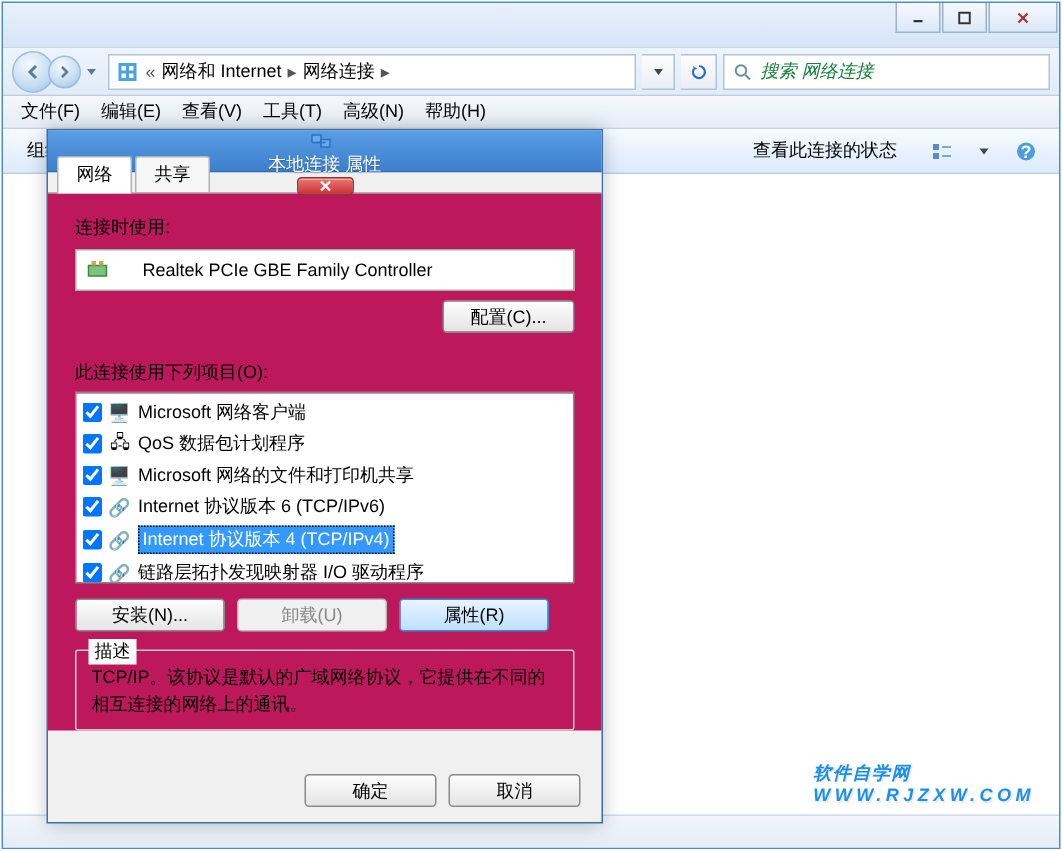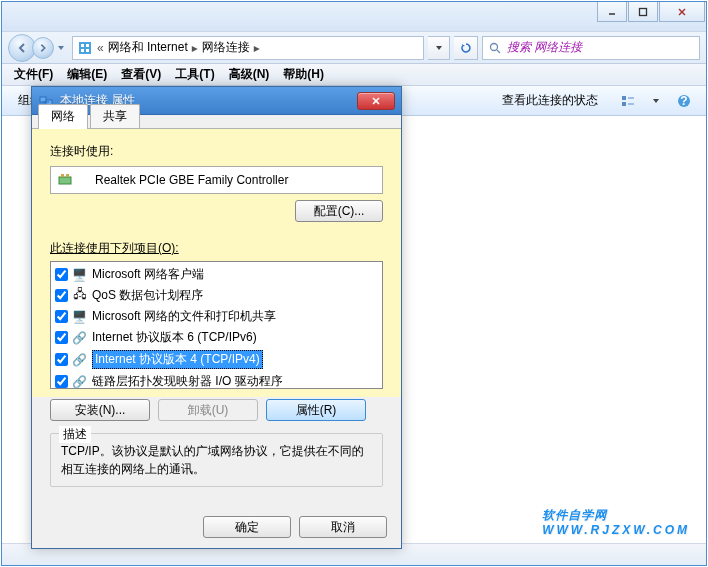--- a/index.html
+++ b/index.html
@@ -15,61 +15,61 @@
 .addrbar { height: 32px; display: flex; align-items: center; padding: 2px 6px; gap: 4px; background: linear-gradient(#eef4fb,#e1ecf8); border-bottom: 1px solid #c0cde0; }
 .navbtn-group { display: flex; align-items: center; }
 .navcircle { width: 28px; height: 28px; border-radius: 50%; background: radial-gradient(circle at 40% 30%, #f5faff, #c6dcf2 60%, #9bbde0); border: 1px solid #9bbde0; display: flex; align-items: center; justify-content: center; cursor: pointer; }
 .navcircle.small { width: 22px; height: 22px; margin-left: -4px; }
 .navdrop { width: 14px; height: 22px; display: flex; align-items: center; justify-content: center; cursor: pointer; }
 .addrbox { flex: 1; height: 24px; border: 1px solid #b2c3d9; background: #fff; display: flex; align-items: center; padding: 0 4px; }
 .addrbox .icon { width: 16px; height: 16px; margin-right: 4px; display: flex; align-items: center; justify-content: center; }
 .addrbox .crumb { padding: 0 4px; cursor: pointer; }
 .addrbox .sep { color: #555; }
 .addr-refresh { width: 24px; height: 24px; border: 1px solid #b2c3d9; border-left: none; background: linear-gradient(#fdfdfe,#e9eef5); display: flex; align-items: center; justify-content: center; cursor: pointer; }
-.searchbox { width: 218px; height: 24px; border: 1px solid #b2c3d9; background: #fff; display: flex; align-items: center; padding: 0 4px; color: #a21caf; font-style: italic; }
+.searchbox { width: 218px; height: 24px; border: 1px solid #b2c3d9; background: #fff; display: flex; align-items: center; padding: 0 4px; color: #15803d; font-style: italic; }
 .searchbox .icon { width: 16px; height: 16px; margin-right: 4px; display:flex;align-items:center;justify-content:center;}
 
 .menubar { height: 22px; display: flex; align-items: center; gap: 2px; padding: 0 6px; background: linear-gradient(#f4f7fb,#e6edf7); border-bottom: 1px solid #c6d3e6; }
-.menubar .mitem { padding: 2px 6px; cursor: pointer; font-weight: bold; }
+.menubar .mitem { padding: 2px 6px; cursor: pointer; }
 
 .toolbar2 { height: 30px; background: linear-gradient(#f6fbff,#dbeafc); border-bottom: 1px solid #b8cce4; display: flex; align-items: center; padding: 0 10px; gap: 12px; }
 .toolbar2 .tbtn { cursor: pointer; padding: 2px 6px; display: flex; align-items: center; gap: 3px;}
 .toolbar2 .right { margin-left: auto; display:flex; gap:4px;}
 .toolbar2 .iconbtn { width:24px;height:24px;border:1px solid transparent;display:flex;align-items:center;justify-content:center;cursor:pointer;}
 
 .content { position: absolute; top: 118px; left: 2px; right: 2px; bottom: 22px; background: #fff; display: flex; }
 .content .sidebar { width: 200px; border-right: 1px solid #ddd; }
 .content .main { flex:1; padding: 40px 0 0 10px; color:#444;}
 
 .statusbar { position: absolute; bottom:0; left:0; right:0; height:22px; border-top:1px solid #cfd9e8; background: linear-gradient(#f2f6fb,#e4ecf6); }
 
 
 .dialog { position: absolute; left: 29px; top: 84px; width: 371px; height: 463px; border: 1px solid #3a6ea5; box-shadow: 0 0 12px rgba(0,0,0,.25); background: #f0f0f0; z-index: 10; }
-.dlg-titlebar { height: 28px; background: linear-gradient(#5a9ee6,#3d7fcb); display: flex; align-items: center; padding: 0 6px; color: #fff; border-bottom: 1px solid #2f6aae; }
+.dlg-titlebar { height: 28px; background: linear-gradient(#5a9ee6,#3d7fcb); display: flex; align-items: center; padding: 0 6px; color: #fff; border-bottom: 1px solid #2f6aae; flex-direction: column; }
 .dlg-titlebar .ticon { width:16px; height:16px; margin-right:6px; display:flex;align-items:center;justify-content:center;}
 .dlg-titlebar .ttext { flex:1; font-weight: normal; text-shadow: 0 1px 1px rgba(0,0,0,.3); }
 .dlg-close { width: 38px; height: 18px; border-radius: 3px; background: linear-gradient(#e77,#c33); border: 1px solid #933; display:flex; align-items:center; justify-content:center; cursor:pointer; box-shadow: inset 0 1px 0 rgba(255,255,255,.4);}
 .dlg-close svg { width:10px; height:10px; }
 
 .tabstrip { height: 14px; display:flex; align-items:flex-end; padding: 4px 6px 0 6px; border-bottom: 1px solid #b2b2b2; background:#f0f0f0;}
 .tab { padding: 3px 12px; border:1px solid #b2b2b2; border-bottom:none; background:#f6f6f6; margin-right:2px; cursor:pointer; border-radius: 2px 2px 0 0;}
 .tab.active { background:#fff; position:relative; top:1px; padding-bottom:4px;}
 
-.tab-body { padding: 14px 18px; background:#fef9c3; height: 268px; }
+.tab-body { padding: 14px 18px; background:#be185d; height: 358px; }
 
 .fieldrow { margin-bottom: 6px; }
 .adapter-box { border:1px solid #aaa; background:#fff; padding:5px 6px; display:flex; align-items:center; gap:22px; }
 .cfg-btn { float: right; margin-top: 6px; }
 
 .wbtn { min-width: 88px; height: 22px; padding: 0 10px; border: 1px solid #8a8a8a; background: linear-gradient(#fdfdfd,#e4e4e4); cursor: pointer; border-radius: 3px; }
 .wbtn:disabled { color:#888; border-color:#bbb; background:#f0f0f0;}
 .wbtn.highlight { background: linear-gradient(#e8f4ff,#bde0ff); border:1px solid #3a8ad6; }
 
 .items-list { margin-top: 46px; }
-.items-list .lbl { margin-bottom: 4px; text-decoration: underline; }
+.items-list .lbl { margin-bottom: 4px; }
 .items-box { border: 1px solid #888; background: #fff; height: 128px; overflow: auto; padding: 2px 0; }
 .item { display:flex; align-items:center; padding: 2px 4px; gap: 4px; }
 .item input[type=checkbox]{ width:13px; height:13px; }
 .iicon { width:16px; height:16px; display:inline-flex; align-items:center; justify-content:center;}
 .item.selected .txt { background:#3399ff; color:#fff; padding:0 2px; border:1px dotted #000;}
 
 .red-box { position:absolute; border: 2px solid #ef2020; pointer-events:none; }
 
 .btn-row3 { display:flex; gap:8px; margin-top: 10px; }
 .btn-row3 .wbtn { flex: 0 0 auto; min-width: 100px; }

